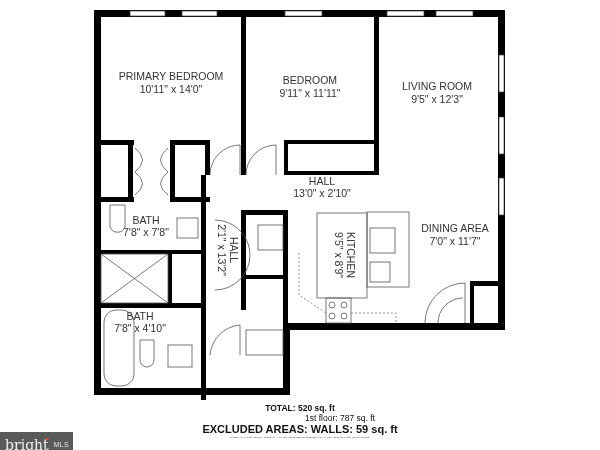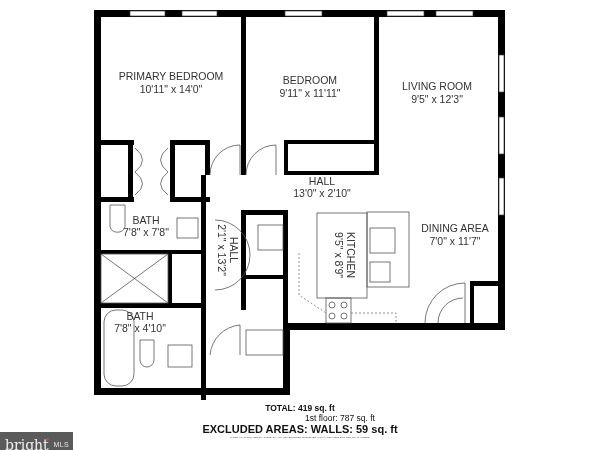--- a/index.html
+++ b/index.html
@@ -148,21 +148,21 @@
     </g>
 
     <text class="room-label" x="455" y="232">DINING AREA</text>
     <text class="room-dim" x="455" y="245">7'0" x 11'7"</text>
 
     <text class="room-label" x="140" y="320">BATH</text>
     <text class="room-dim" x="140" y="332">7'8" x 4'10"</text>
   </g>
 </svg>
 
-<div class="summary total">TOTAL: 419 sq. ft</div>
+<div class="summary total">TOTAL: 520 sq. ft</div>
 <div class="summary floor1">1st floor: 787 sq. ft</div>
 <div class="summary excluded">EXCLUDED AREAS: WALLS: 59 sq. ft</div>
 <div class="summary disclaimer">FLOOR PLAN CREATED BY CUBICASA APP. MEASUREMENTS DEEMED HIGHLY RELIABLE BUT NOT GUARANTEED.</div>
 
 <div class="logo">
   <span class="b">bright</span>
   <span class="dot">●</span>
   <span class="m">MLS</span>
 </div>
 

